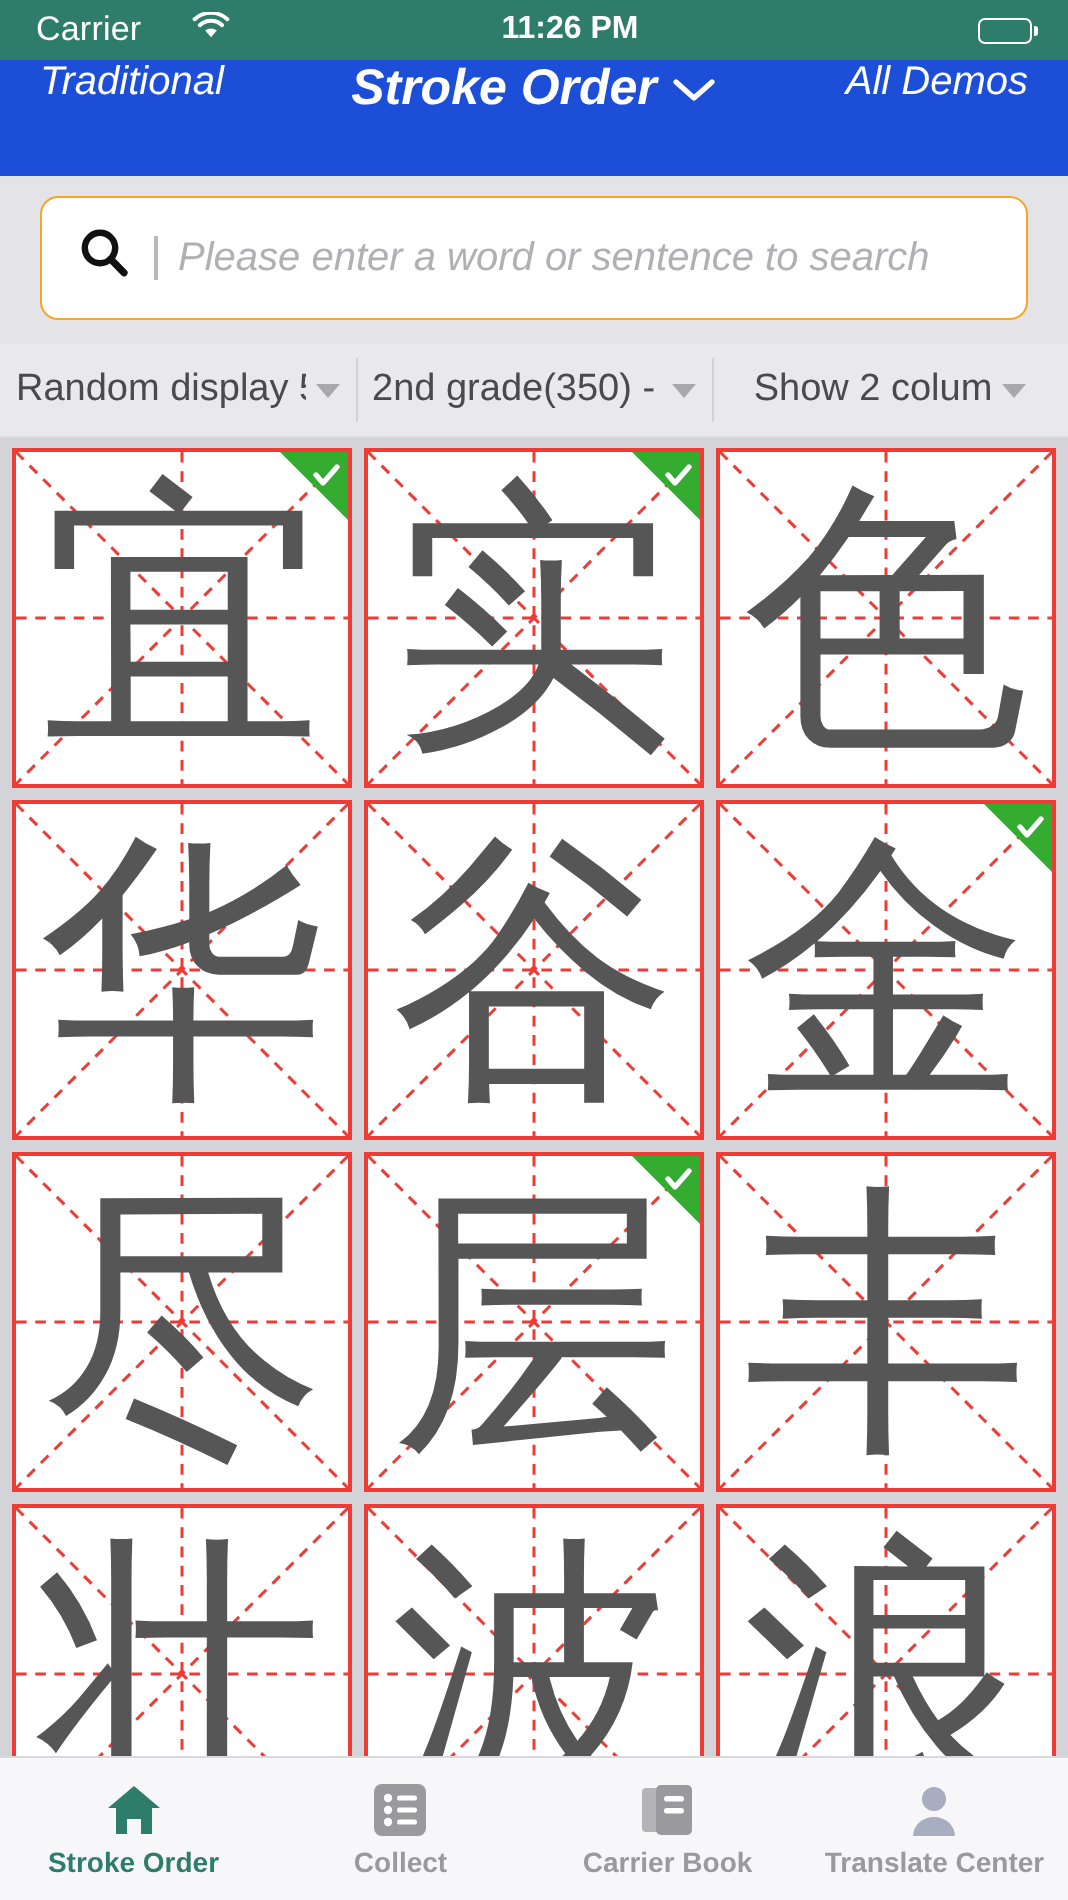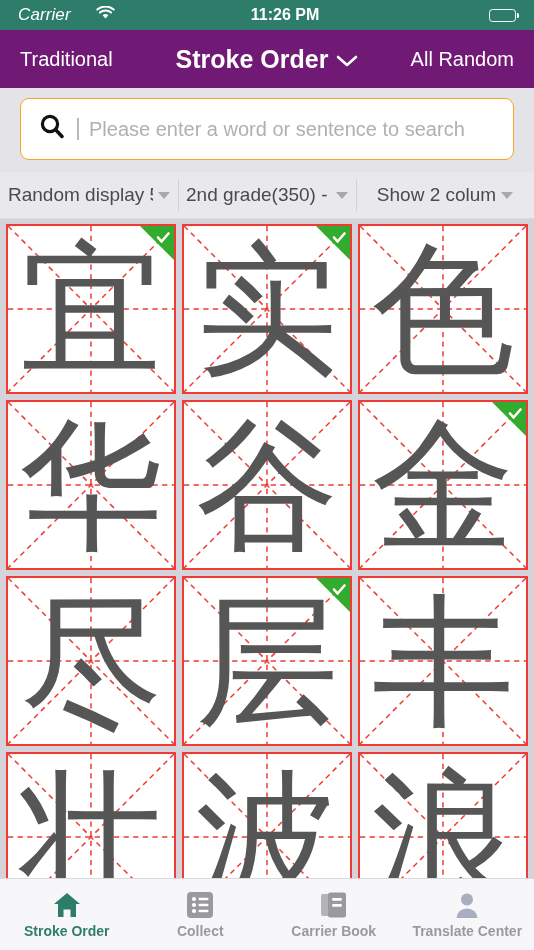--- a/index.html
+++ b/index.html
@@ -10,61 +10,61 @@
     overflow: hidden;
   }
   .phone { width: 534px; height: 950px; position: relative; display: flex; flex-direction: column; }
 
   
   .statusbar {
     height: 30px; background: #2E7D6B; color: #fff;
     display: flex; align-items: center; padding: 0 18px;
     font-size: 17px; flex: none; position: relative;
   }
-  .sb-left { display: flex; align-items: center; gap: 25px; font-style: italic; }
+  .sb-left { display: flex; align-items: center; gap: 25px; }
   .sb-carrier { font-size: 17px; letter-spacing: .1px; }
   .wifi-ico { display: block; }
   .sb-time {
     position: absolute; left: 0; right: 0; text-align: center;
     font-size: 16px; font-weight: 600; pointer-events: none; padding-left: 36px;
   }
   .sb-right { margin-left: auto; display: flex; align-items: center; }
   .batt {
     width: 27px; height: 13px; border: 1.5px solid #ffffff; border-radius: 3.5px;
     position: relative; padding: 1.5px;
   }
   .batt-fill { background: #fff; height: 100%; border-radius: 1.5px; }
   .batt:after {
     content: ""; position: absolute; right: -3.5px; top: 3.5px;
     width: 2px; height: 5px; background: #fff; border-radius: 0 1.5px 1.5px 0;
   }
 
   
   .navbar {
-    height: 58px; background: #701a75; color: #fff; flex: none;
-    display: flex; align-items: center; position: relative; padding: 0 20px;
+    height: 58px; background: #1d4ed8; color: #fff; flex: none;
+    display: flex; position: relative; padding: 0 20px; font-style: italic;
   }
   .nav-left { font-size: 20px; color: #fff; }
   .nav-right { margin-left: auto; font-size: 20px; color: #fff; }
   .nav-title {
     position: absolute; left: 0; right: 0; text-align: center;
     font-size: 25px; font-weight: bold; display: flex;
     align-items: center; justify-content: center; gap: 8px; pointer-events: none;
   }
   .nav-title .chev { display: inline-block; }
 
   
   .searchwrap { background: #e4e4e8; padding: 10px 20px 12px; flex: none; }
   .searchbox {
     height: 62px; background: #fff; border: 1.5px solid #f5a623; border-radius: 9px;
     display: flex; align-items: center; padding: 0 16px; gap: 10px;
   }
   .mag { flex: none; }
   .cursor { width: 2px; height: 22px; background: #b9b9bd; flex: none; }
-  .sph { color: #b0b0b4; font-size: 20px; white-space: nowrap; }
+  .sph { color: #b0b0b4; font-size: 20px; white-space: nowrap; font-style: italic; }
 
   
   .filterbar {
     height: 47px; background: #e9e9ed; flex: none; display: flex; align-items: stretch;
     border-bottom: 1px solid #dcdce0;
   }
   .filter {
     flex: 1 1 0; min-width: 0; display: flex; align-items: center; justify-content: center;
     gap: 5px; position: relative; padding: 0 8px;
   }
@@ -131,21 +131,21 @@
   <div class="navbar">
     <div class="nav-left">Traditional</div>
     <div class="nav-title">
       <span>Stroke Order</span>
       <span class="chev">
         <svg width="22" height="14" viewBox="0 0 22 14">
             <path d="M2 3 L11 11 L20 3" stroke="#fff" stroke-width="2.6" fill="none" stroke-linecap="round" stroke-linejoin="round"></path>
           </svg>
       </span>
     </div>
-    <div class="nav-right">All Random</div>
+    <div class="nav-right">All Demos</div>
   </div>
 
   <div class="searchwrap">
     <div class="searchbox">
       <span class="mag">
         <svg width="30" height="30" viewBox="0 0 30 30">
           <circle cx="13" cy="12" r="7.6" stroke="#111" stroke-width="3.2" fill="none"></circle>
           <path d="M18.4 17.6 L25 24.4" stroke="#111" stroke-width="3.6" stroke-linecap="round"></path>
         </svg>
       </span>

